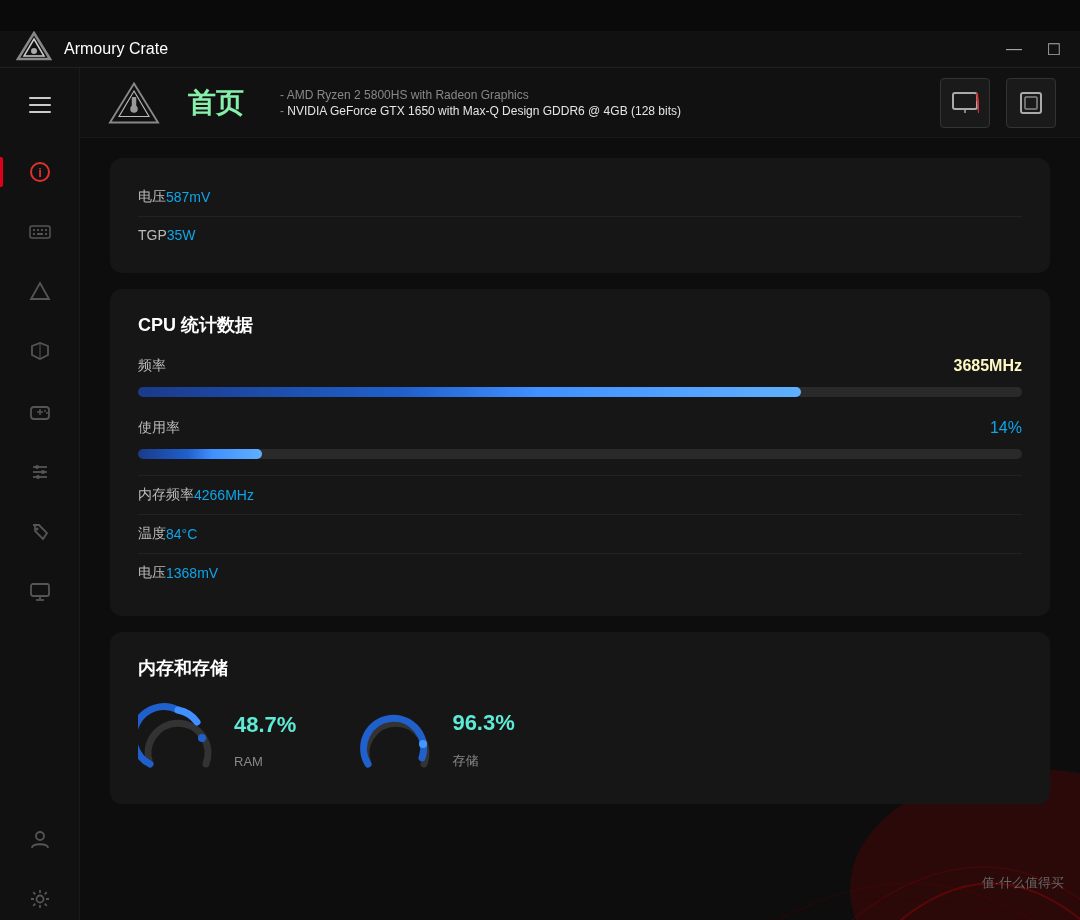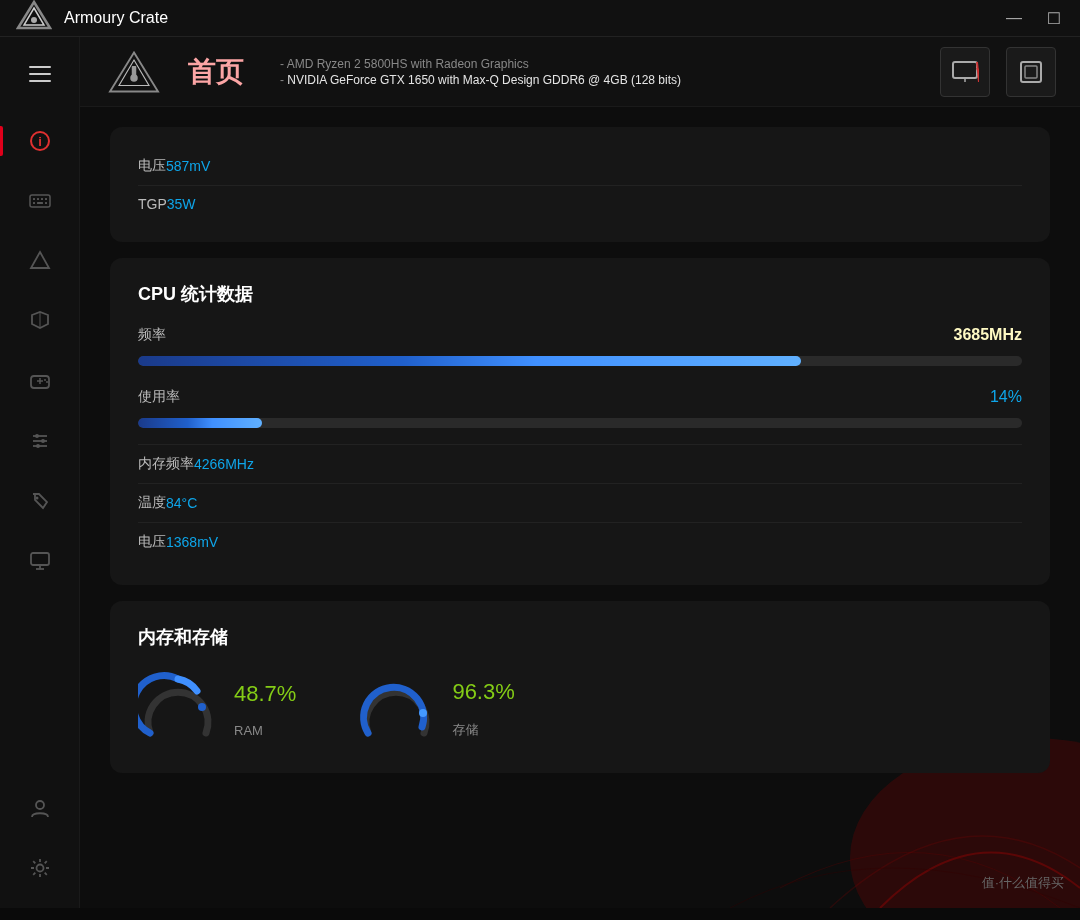--- a/index.html
+++ b/index.html
@@ -16,20 +16,21 @@
     
     #titlebar {
       width: 100%;
       height: 37px;
       background: #111;
       display: flex;
       align-items: center;
       padding: 0 16px;
       border-bottom: 1px solid #222;
       position: relative;
+      margin-top: 31px;
     }
     #titlebar-logo {
       width: 36px;
       height: 36px;
       margin-right: 12px;
     }
     #titlebar-controls {
       position: absolute;
       right: 16px;
       top: 50%;
@@ -280,22 +281,22 @@
       display: flex;
       align-items: center;
       gap: 16px;
     }
     .gauge-label-group {
       display: flex;
       flex-direction: column;
     }
     .gauge-percent {
       font-size: 22px;
-      font-weight: 400;
-      color: #84cc16;
+      font-weight: 700;
+      color: #5eead4;
     }
     .gauge-name {
       font-size: 13px;
       color: #888;
       margin-top: 16px;
     }
 
     
     .gauge-svg {
       width: 80px;
@@ -461,21 +462,21 @@
 
     <div id="header">
 
       <svg id="rog-logo" viewBox="0 0 80 60" xmlns="http://www.w3.org/2000/svg">
         <polygon points="40,4 72,56 8,56" fill="none" stroke="#888" stroke-width="2.5"></polygon>
         <polygon points="40,14 60,48 20,48" fill="none" stroke="#bbb" stroke-width="1.5"></polygon>
         <circle cx="40" cy="38" r="5" fill="#999"></circle>
         <rect x="37" y="22" width="6" height="14" rx="1" fill="#999"></rect>
       </svg>
 
-      <span id="page-title-text" style="font-size:28px;font-weight:600;color:#fca5a5;margin-right:12px;">首页</span>
+      <span id="page-title-text" style="font-size:28px;font-weight:600;color:#86efac;margin-right:12px;">首页</span>
 
       <div class="header-info">
         <span class="header-info-line" style="font-size:12px;color:#888;">AMD Ryzen 2 5800HS with Radeon Graphics</span>
         <span class="header-info-line" style="font-size:12px;color:#e5e5e5;">NVIDIA GeForce GTX 1650 with Max-Q Design GDDR6 @ 4GB (128 bits)</span>
       </div>
 
       <div class="header-right-icons">
         <div class="header-icon-btn">
           <svg width="28" height="28" viewBox="0 0 28 28" fill="none">
             <rect x="2" y="4" width="24" height="16" rx="2" stroke="#aaa" stroke-width="2"></rect>

